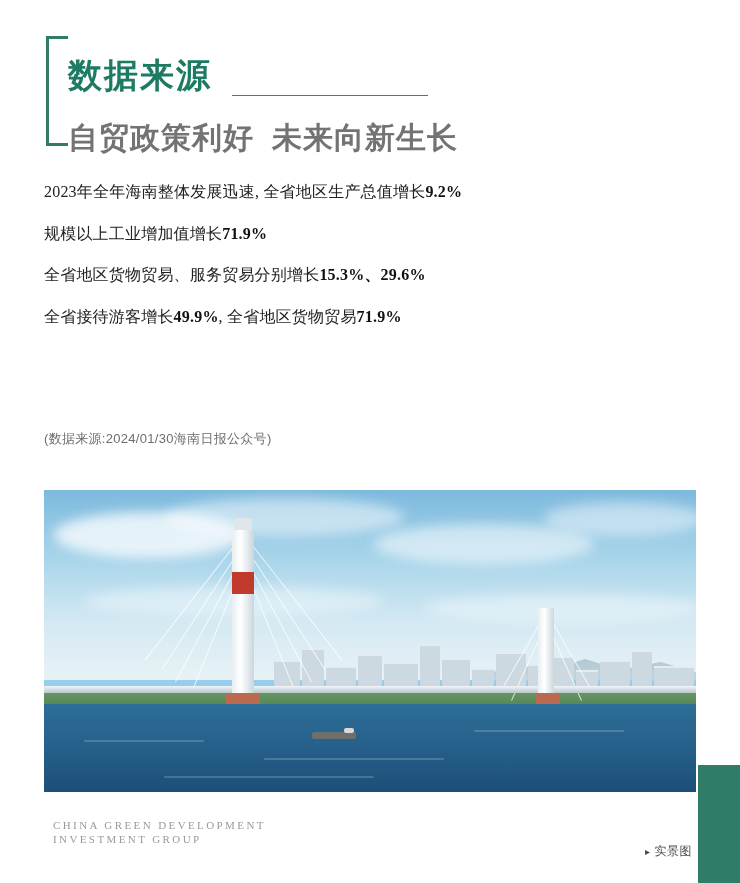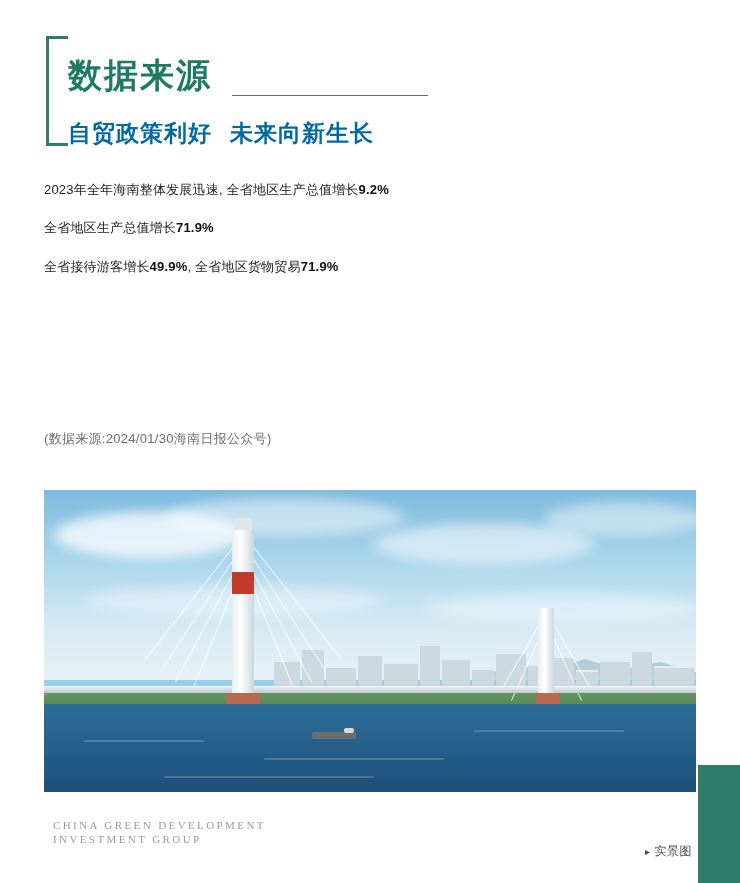--- a/index.html
+++ b/index.html
@@ -55,45 +55,46 @@
     left: 186px;
     top: 59px;
     width: 196px;
     height: 0;
     border-top: 1px solid #6b6b6b;
   }
   .title-sub {
     position: absolute;
     left: 22px;
     top: 82px;
-    font-size: 23px;
+    font-size: 30px;
     font-weight: bold;
-    color: #0369a1;
+    color: #737373;
     letter-spacing: 1px;
     white-space: nowrap;
   }
   .title-sub .gap {
     display: inline-block;
     width: 18px;
   }
 
   
   .stats {
     position: absolute;
     left: 44px;
     top: 183px;
     width: 660px;
   }
   .stat-line {
-    font-size: 13px;
+    font-size: 16px;
     color: #222222;
     line-height: 1.1;
     margin-bottom: 24px;
     letter-spacing: 0.2px;
     white-space: nowrap;
+    font-family: Liberation Serif, serif;
   }
   .stat-line b {
     font-weight: bold;
     color: #111111;
   }
   .source {
     position: absolute;
     left: 44px;
     top: 430px;
     font-size: 13px;
@@ -268,23 +269,26 @@
     </div>
   </div>
 
   <div class="stats">
 
     <div class="stat-line">
       <span>2023年全年海南整体发展迅速, 全省地区生产总值增长</span><b>9.2%</b>
     </div>
 
     <div class="stat-line">
-      <span>全省地区生产总值增长</span><b>71.9%</b>
-    </div>
-
+      <span>规模以上工业增加值增长</span><b>71.9%</b>
+    </div>
+
+    <div class="stat-line">
+      <span>全省地区货物贸易、服务贸易分别增长</span><b>15.3%、29.6%</b>
+    </div>
 
     <div class="stat-line">
       <span>全省接待游客增长</span><b>49.9%</b><span>, 全省地区货物贸易</span><b>71.9%</b>
     </div>
 
 
   </div>
 
   <div class="source">(数据来源:2024/01/30海南日报公众号)</div>
 

